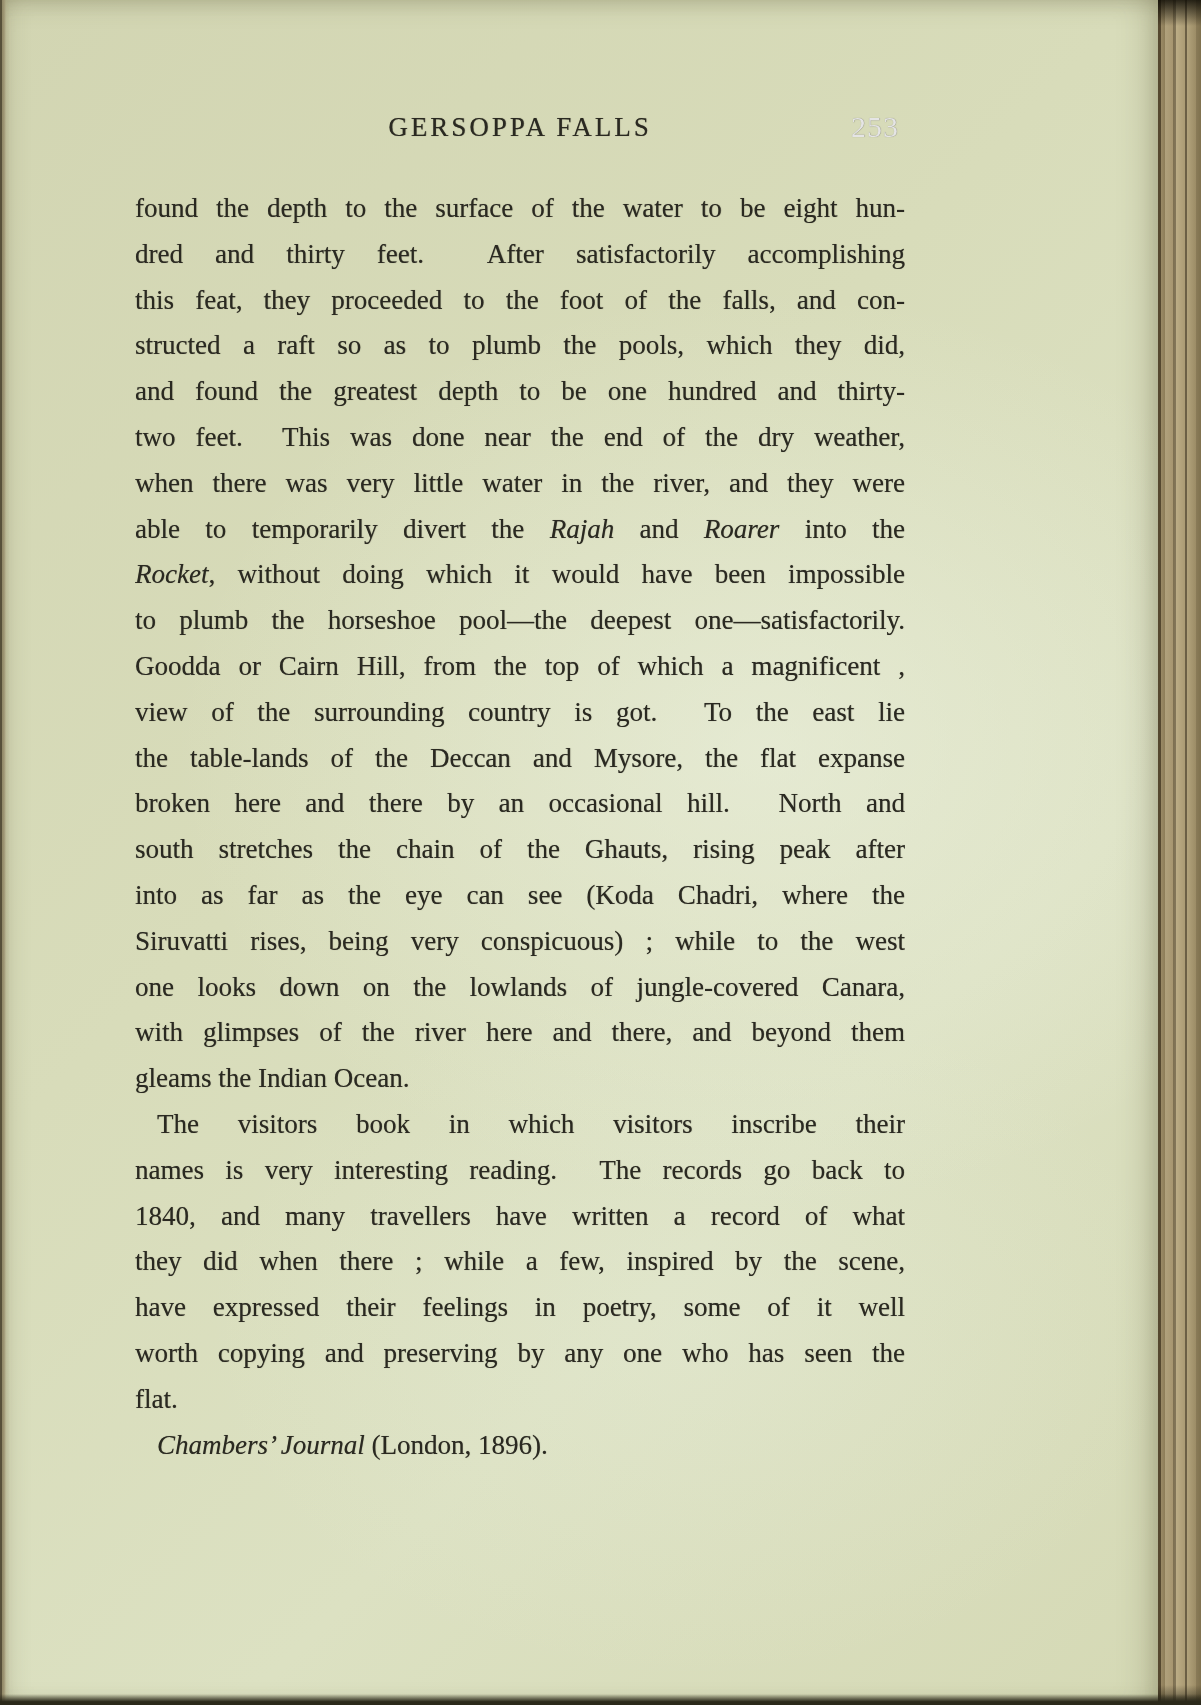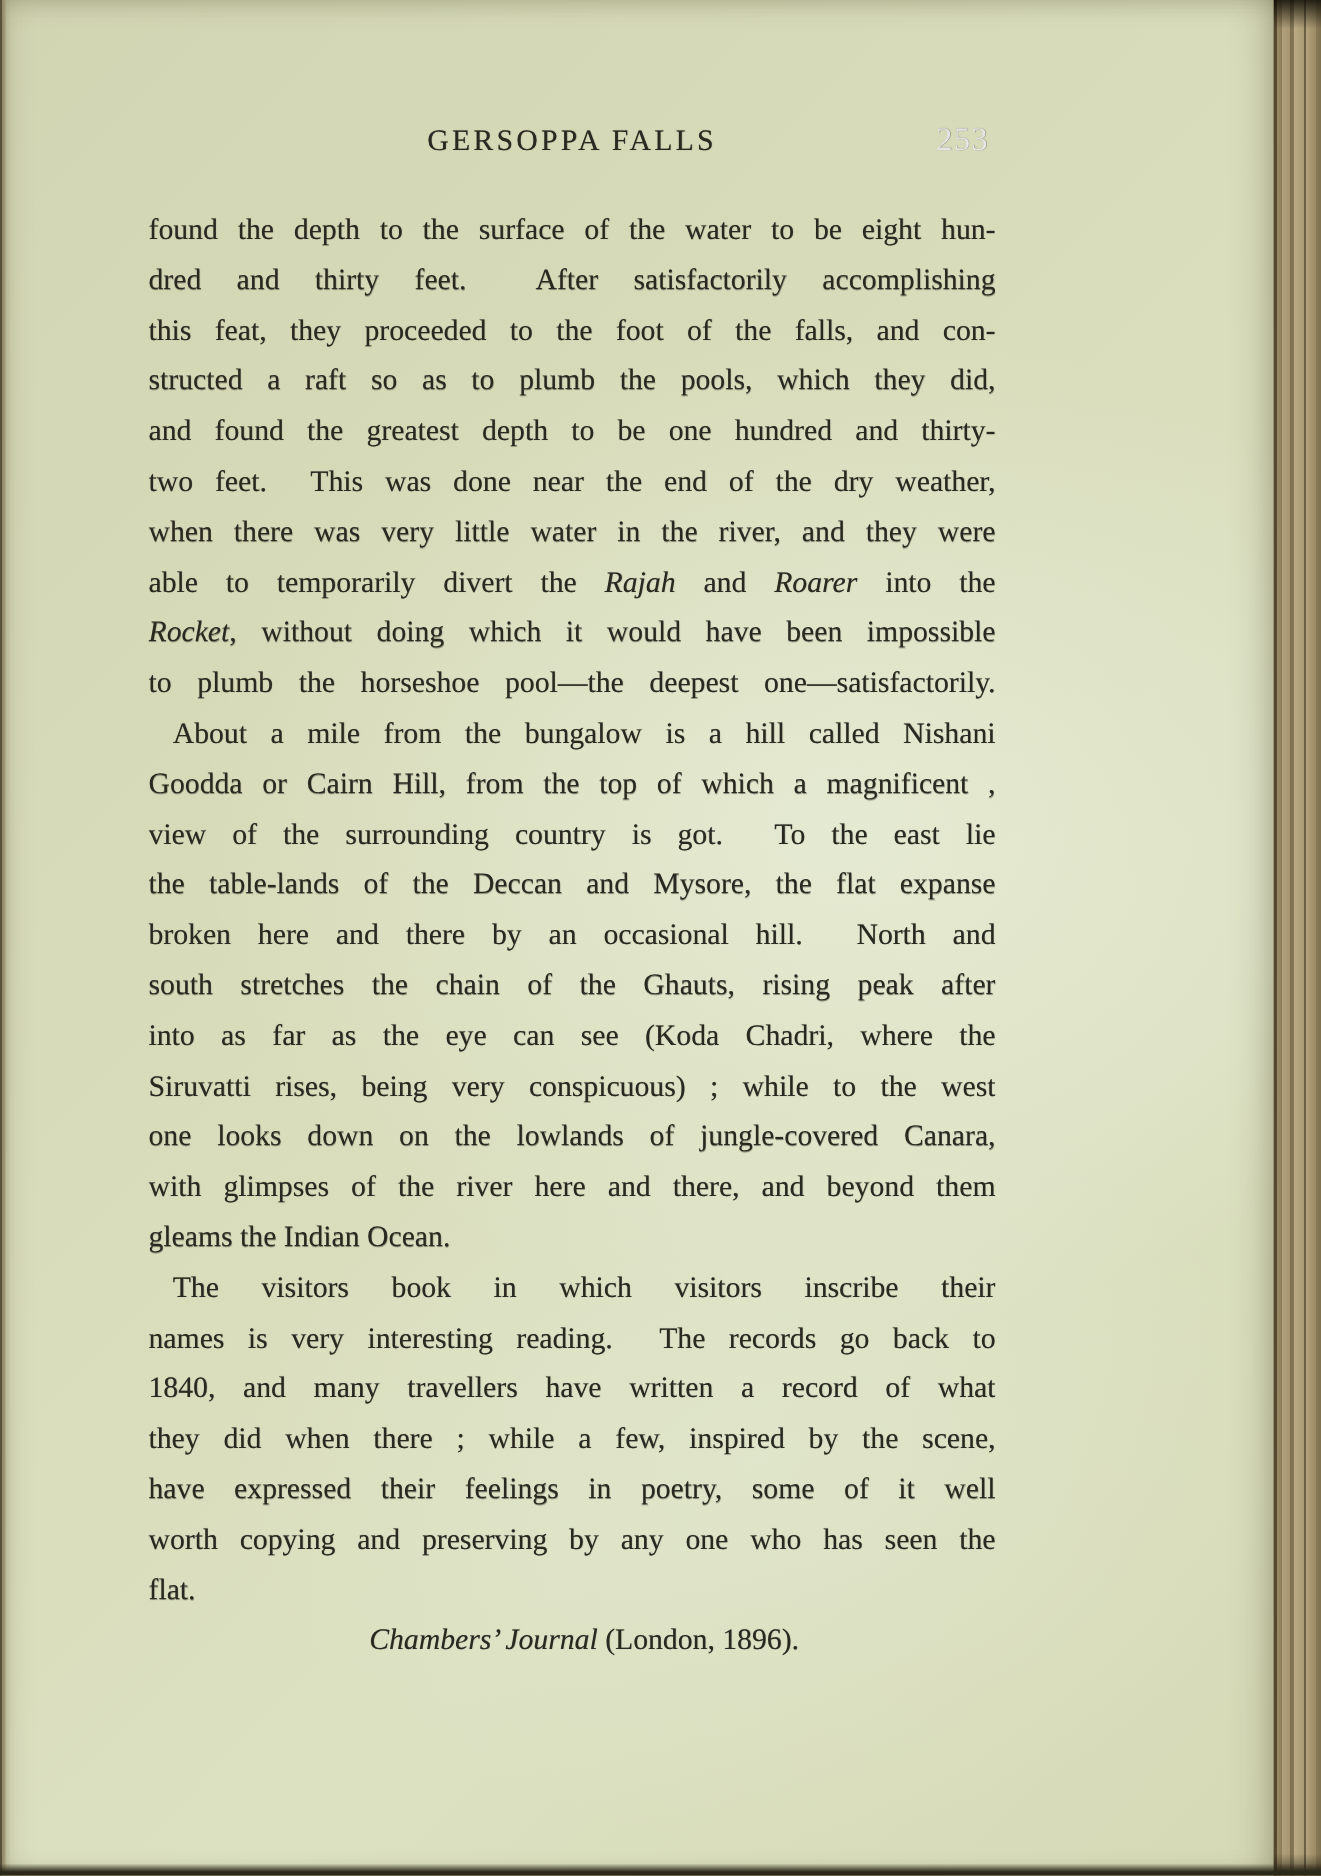--- a/index.html
+++ b/index.html
@@ -62,21 +62,21 @@
     position:absolute;right:6px;top:-2px;font-size:30px;color:#e5e5e5;
     letter-spacing:1px;text-shadow:.3px .4px .7px rgba(35,33,24,.55);
   }
   .text-block{position:absolute;left:135px;top:186px;width:770px;}
   .line{
     height:45.8px;line-height:45.8px;font-size:27px;color:#2a2921;
     overflow:hidden;white-space:nowrap;
     text-shadow:.3px .4px .7px rgba(35,33,24,.50);
   }
   .line.just{white-space:normal;text-align:justify;text-align-last:justify;}
-  .line.indent{text-indent:22px;text-align:center;}
+  .line.indent{text-indent:22px;}
   .it{font-style:italic;}
 </style>
 </head>
 <body>
 
 <div class="scan">
   <div class="paper"></div>
   <div class="stack"></div>
   <div class="left-edge"></div>
 
@@ -89,21 +89,20 @@
       <div class="line just"><span>found the depth to the surface of the water to be eight hun-</span></div>
       <div class="line just"><span>dred and thirty feet.&nbsp; After satisfactorily accomplishing</span></div>
       <div class="line just"><span>this feat, they proceeded to the foot of the falls, and con-</span></div>
       <div class="line just"><span>structed a raft so as to plumb the pools, which they did,</span></div>
       <div class="line just"><span>and found the greatest depth to be one hundred and thirty-</span></div>
       <div class="line just"><span>two feet.&nbsp; This was done near the end of the dry weather,</span></div>
       <div class="line just"><span>when there was very little water in the river, and they were</span></div>
       <div class="line just"><span>able to temporarily divert the </span><span class="it">Rajah</span><span> and </span><span class="it">Roarer</span><span> into the</span></div>
       <div class="line just"><span class="it">Rocket</span><span>, without doing which it would have been impossible</span></div>
       <div class="line just"><span>to plumb the horseshoe pool—the deepest one—satisfactorily.</span></div>
-      <div class="line just indent"><span>About a mile from the bungalow is a hill called Nishani</span></div>
       <div class="line just"><span>Goodda or Cairn Hill, from the top of which a magnificent ,</span></div>
       <div class="line just"><span>view of the surrounding country is got.&nbsp; To the east lie</span></div>
       <div class="line just"><span>the table-lands of the Deccan and Mysore, the flat expanse</span></div>
       <div class="line just"><span>broken here and there by an occasional hill.&nbsp; North and</span></div>
       <div class="line just"><span>south stretches the chain of the Ghauts, rising peak after</span></div>
       <div class="line just"><span>into as far as the eye can see (Koda Chadri, where the</span></div>
       <div class="line just"><span>Siruvatti rises, being very conspicuous) ; while to the west</span></div>
       <div class="line just"><span>one looks down on the lowlands of jungle-covered Canara,</span></div>
       <div class="line just"><span>with glimpses of the river here and there, and beyond them</span></div>
       <div class="line"><span>gleams the Indian Ocean.</span></div>

